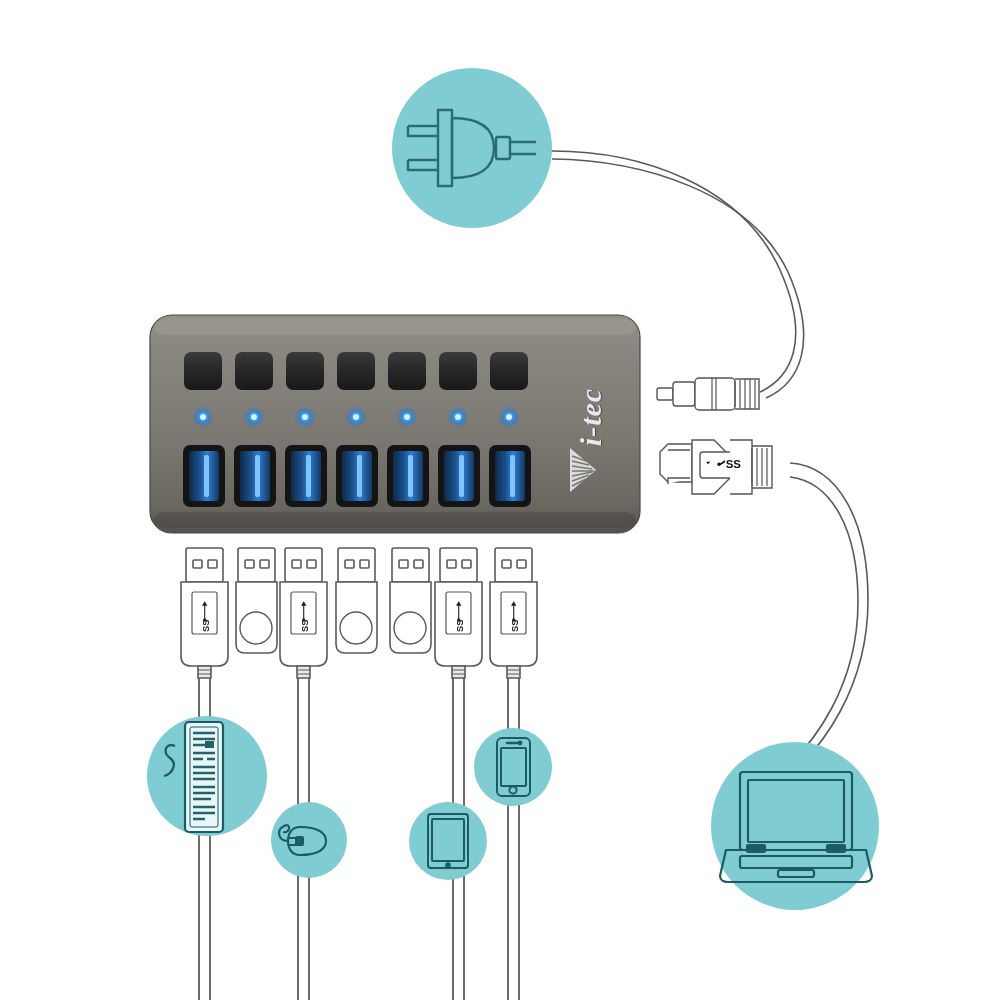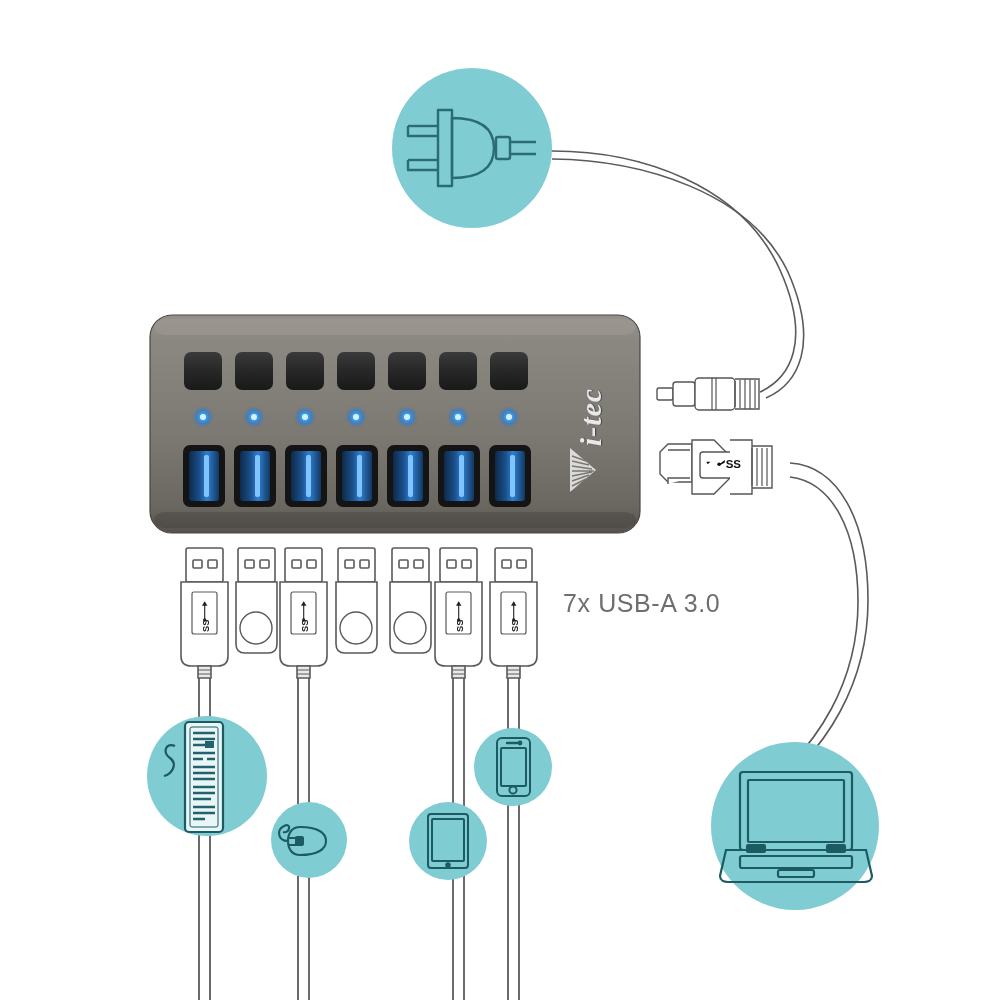--- a/index.html
+++ b/index.html
@@ -393,15 +393,14 @@
         <path d="M507,666 h13 v12 h-13 z" fill="#e9e9e9"></path>
         <g stroke-width="1">
             <path d="M507,670 h13 M507,674 h13"></path>
           </g>
       </g>
     </g>
   </svg>
 
   <div class="itec-logo" style="left:536px;top:400px;width:110px;text-align:center;">i-tec</div>
 
-  <div class="label-text" style="left:563px;top:589px;">7x USB-A 3.0</div>
 
 </div>
 
 </body></html>

